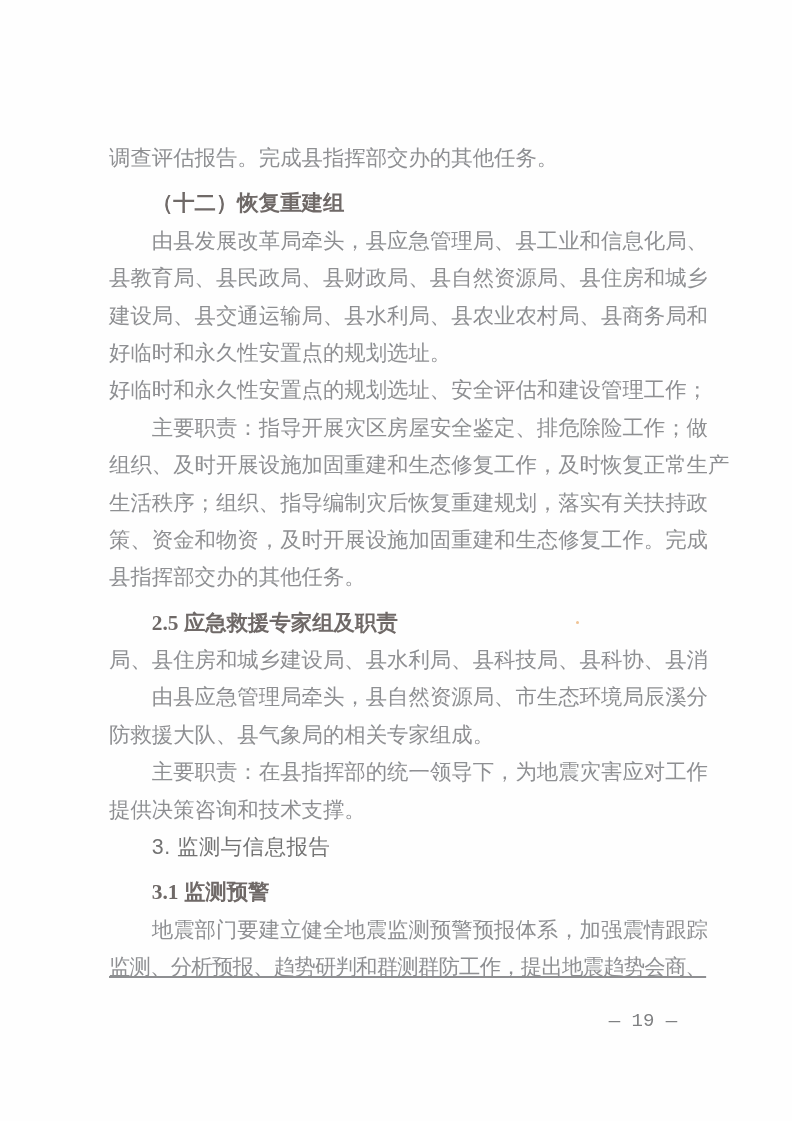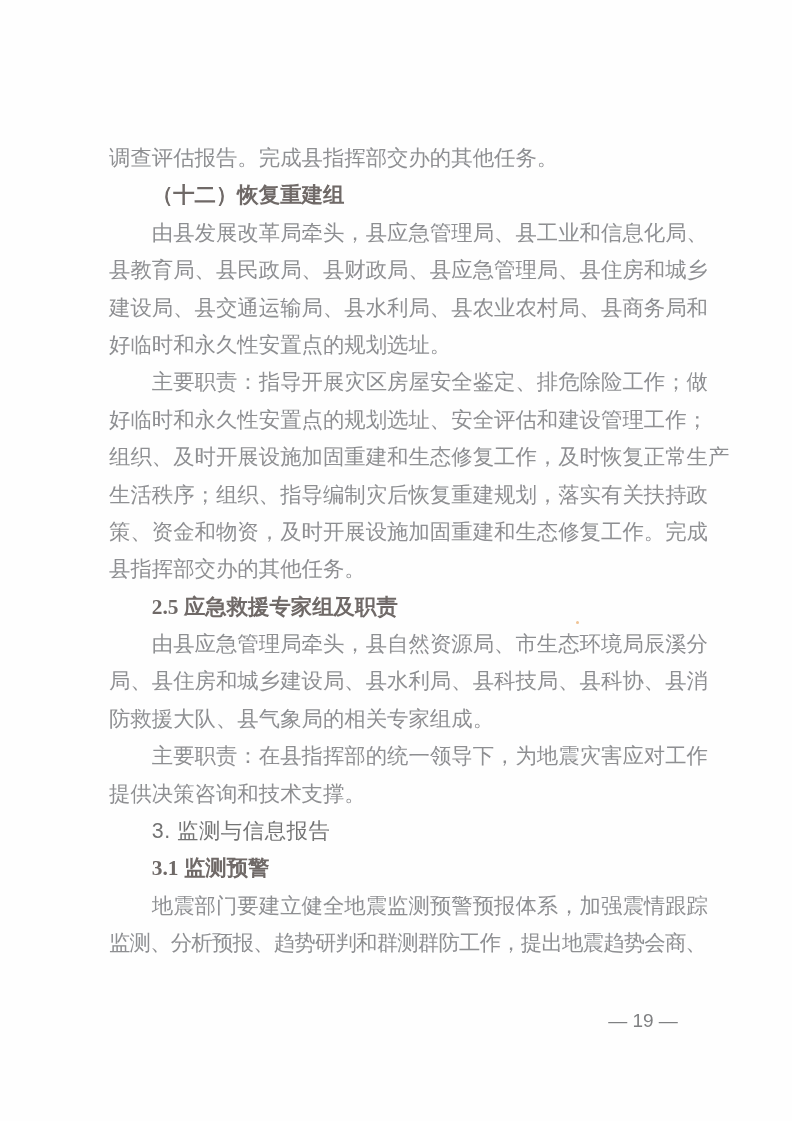--- a/index.html
+++ b/index.html
@@ -28,72 +28,74 @@
     font-size: 21.4px;
     color: #8e8f92;
     letter-spacing: 0px;
   }
   .indent {
     padding-left: 42.8px;
   }
   .h-kaiti {
     font-weight: 700;
     color: #6f6967;
+    margin-top: 8px;
   }
   .h-hei {
     font-family: "Liberation Sans", sans-serif;
     font-weight: 400;
     color: #737373;
     letter-spacing: 0.5px;
   }
   .squeeze {
     letter-spacing: -0.8px;
+    text-decoration: underline;
   }
   .page-number {
     position: absolute;
     top: 1008px;
     left: 643px;
     transform: translateX(-50%);
     font-size: 19px;
     line-height: 26px;
     color: #7f8082;
     white-space: nowrap;
-    font-family: Liberation Sans, sans-serif;
+    font-family: Liberation Mono, monospace;
   }
   .scan-speck {
     position: absolute;
     left: 576px;
     top: 621px;
     width: 3px;
     height: 3px;
     border-radius: 50%;
     background: #e8a35a;
     opacity: 0.65;
   }
 </style>
 </head>
 <body>
 
 <div class="page">
   <div class="content">
     <div class="line body">调查评估报告。完成县指挥部交办的其他任务。</div>
     <div class="line h-kaiti indent">（十二）恢复重建组</div>
     <div class="line body indent">由县发展改革局牵头，县应急管理局、县工业和信息化局、</div>
-    <div class="line body">县教育局、县民政局、县财政局、县应急管理局、县住房和城乡</div>
+    <div class="line body">县教育局、县民政局、县财政局、县自然资源局、县住房和城乡</div>
     <div class="line body">建设局、县交通运输局、县水利局、县农业农村局、县商务局和</div>
     <div class="line body">好临时和永久性安置点的规划选址。</div>
+    <div class="line body">好临时和永久性安置点的规划选址、安全评估和建设管理工作；</div>
     <div class="line body indent">主要职责：指导开展灾区房屋安全鉴定、排危除险工作；做</div>
-    <div class="line body">好临时和永久性安置点的规划选址、安全评估和建设管理工作；</div>
     <div class="line body">组织、及时开展设施加固重建和生态修复工作，及时恢复正常生产</div>
     <div class="line body">生活秩序；组织、指导编制灾后恢复重建规划，落实有关扶持政</div>
     <div class="line body">策、资金和物资，及时开展设施加固重建和生态修复工作。完成</div>
     <div class="line body">县指挥部交办的其他任务。</div>
     <div class="line h-kaiti indent">2.5 应急救援专家组及职责</div>
+    <div class="line body">局、县住房和城乡建设局、县水利局、县科技局、县科协、县消</div>
     <div class="line body indent">由县应急管理局牵头，县自然资源局、市生态环境局辰溪分</div>
-    <div class="line body">局、县住房和城乡建设局、县水利局、县科技局、县科协、县消</div>
     <div class="line body">防救援大队、县气象局的相关专家组成。</div>
     <div class="line body indent">主要职责：在县指挥部的统一领导下，为地震灾害应对工作</div>
     <div class="line body">提供决策咨询和技术支撑。</div>
     <div class="line h-hei indent">3. 监测与信息报告</div>
     <div class="line h-kaiti indent">3.1 监测预警</div>
     <div class="line body indent">地震部门要建立健全地震监测预警预报体系，加强震情跟踪</div>
     <div class="line body squeeze">监测、分析预报、趋势研判和群测群防工作，提出地震趋势会商、</div>
   </div>
 
   <div class="page-number">— 19 —</div>

